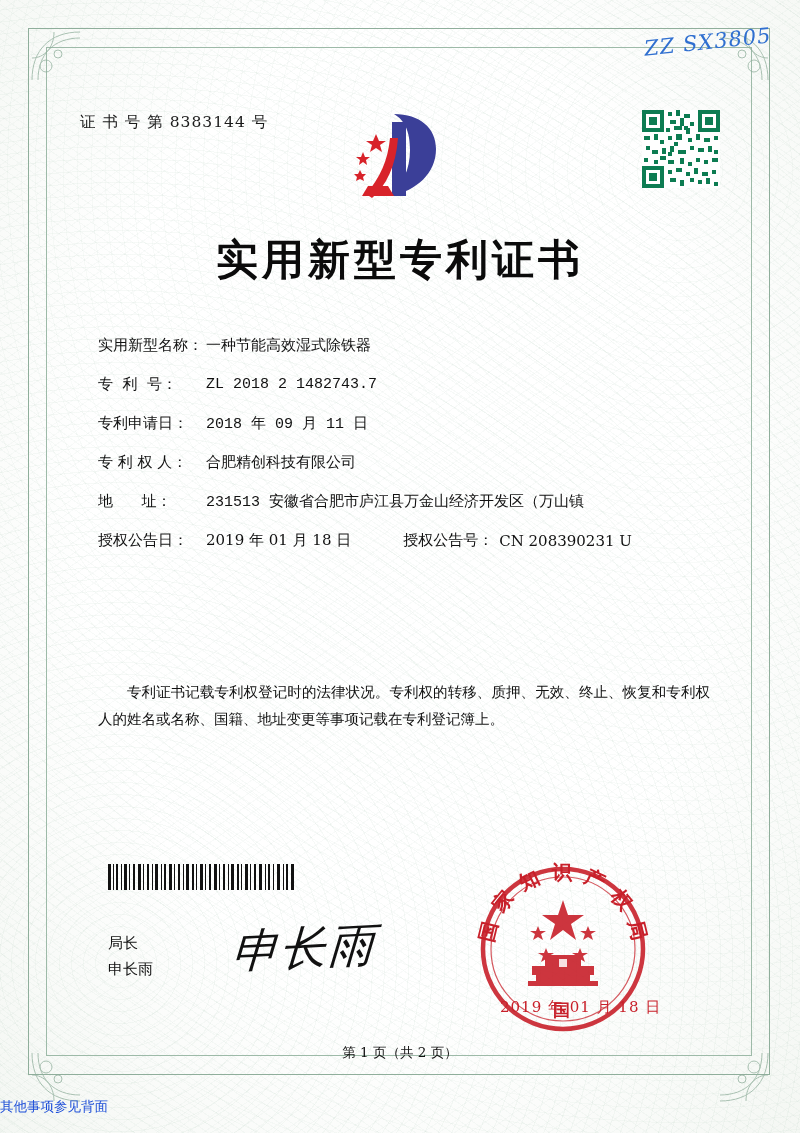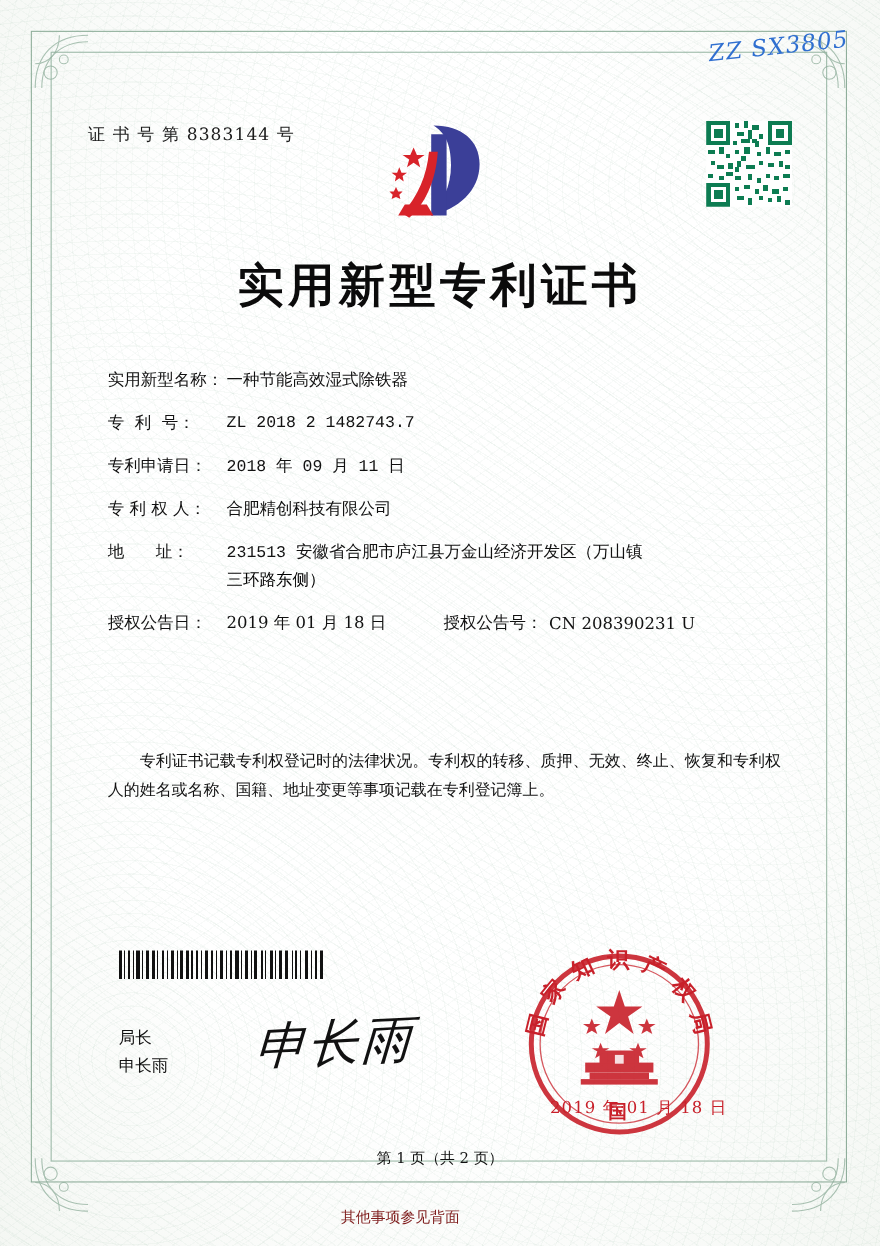--- a/index.html
+++ b/index.html
@@ -122,22 +122,22 @@
     font-family:"DejaVu Serif","Liberation Serif",serif;
   }
 
   
   .page-no{
     position:absolute;left:0;top:1044px;width:800px;text-align:center;
     font-size:13.5px;color:#111;
     font-family:"DejaVu Serif","Liberation Serif",serif;
   }
   .backnote{
-    position:absolute;left:0;top:1098px;width:728px;text-align:center;
-    font-size:13.5px;color:#7f1d1d;
+    position:absolute;left:0;top:1098px;width:728px;text-align:left;
+    font-size:13.5px;color:#1d4ed8;
     font-family:"DejaVu Serif","Liberation Serif",serif;
   }
 </style>
 </head>
 <body>
 
 <div class="paper"></div>
 
 <div class="border-outer"></div>
 <div class="border-inner"></div>
@@ -289,21 +289,20 @@
     <span class="val">2018 年 09 月 11 日</span>
   </div>
   <div class="row">
     <span class="lbl">专 利 权 人：</span>
     <span class="val">合肥精创科技有限公司</span>
   </div>
   <div class="row">
     <span class="lbl">地      址：</span>
     <span class="val">231513 安徽省合肥市庐江县万金山经济开发区（万山镇</span>
   </div>
-  <div class="addr-cont">三环路东侧）</div>
   <div class="row two">
     <span class="lbl">授权公告日：</span>
     <span>2019 年 01 月 18 日</span>
     <span class="lbl2">授权公告号：</span>
     <span class="val2">CN 208390231 U</span>
   </div>
 </div>
 
 <div class="paras">
   <p class="para">专利证书记载专利权登记时的法律状况。专利权的转移、质押、无效、终止、恢复和专利权人的姓名或名称、国籍、地址变更等事项记载在专利登记簿上。</p>

